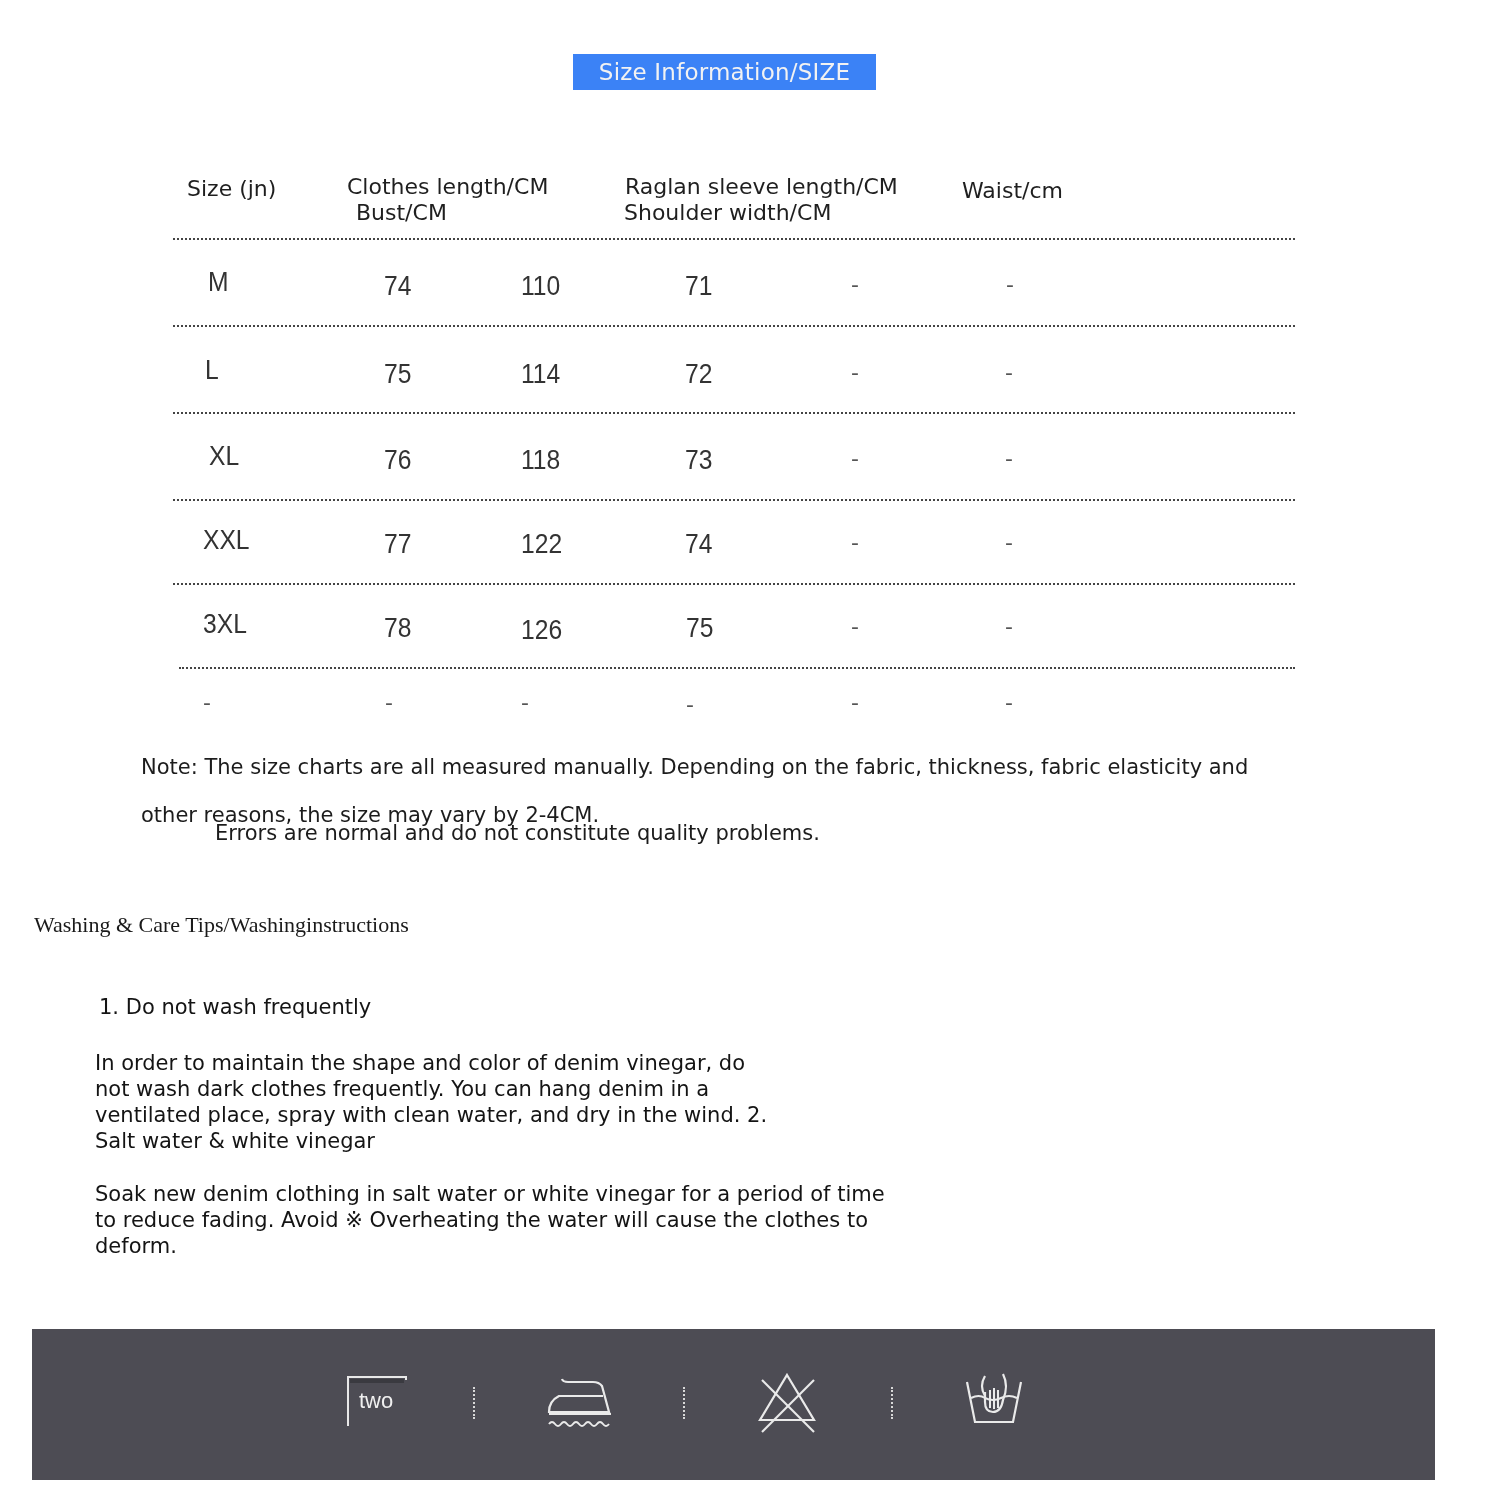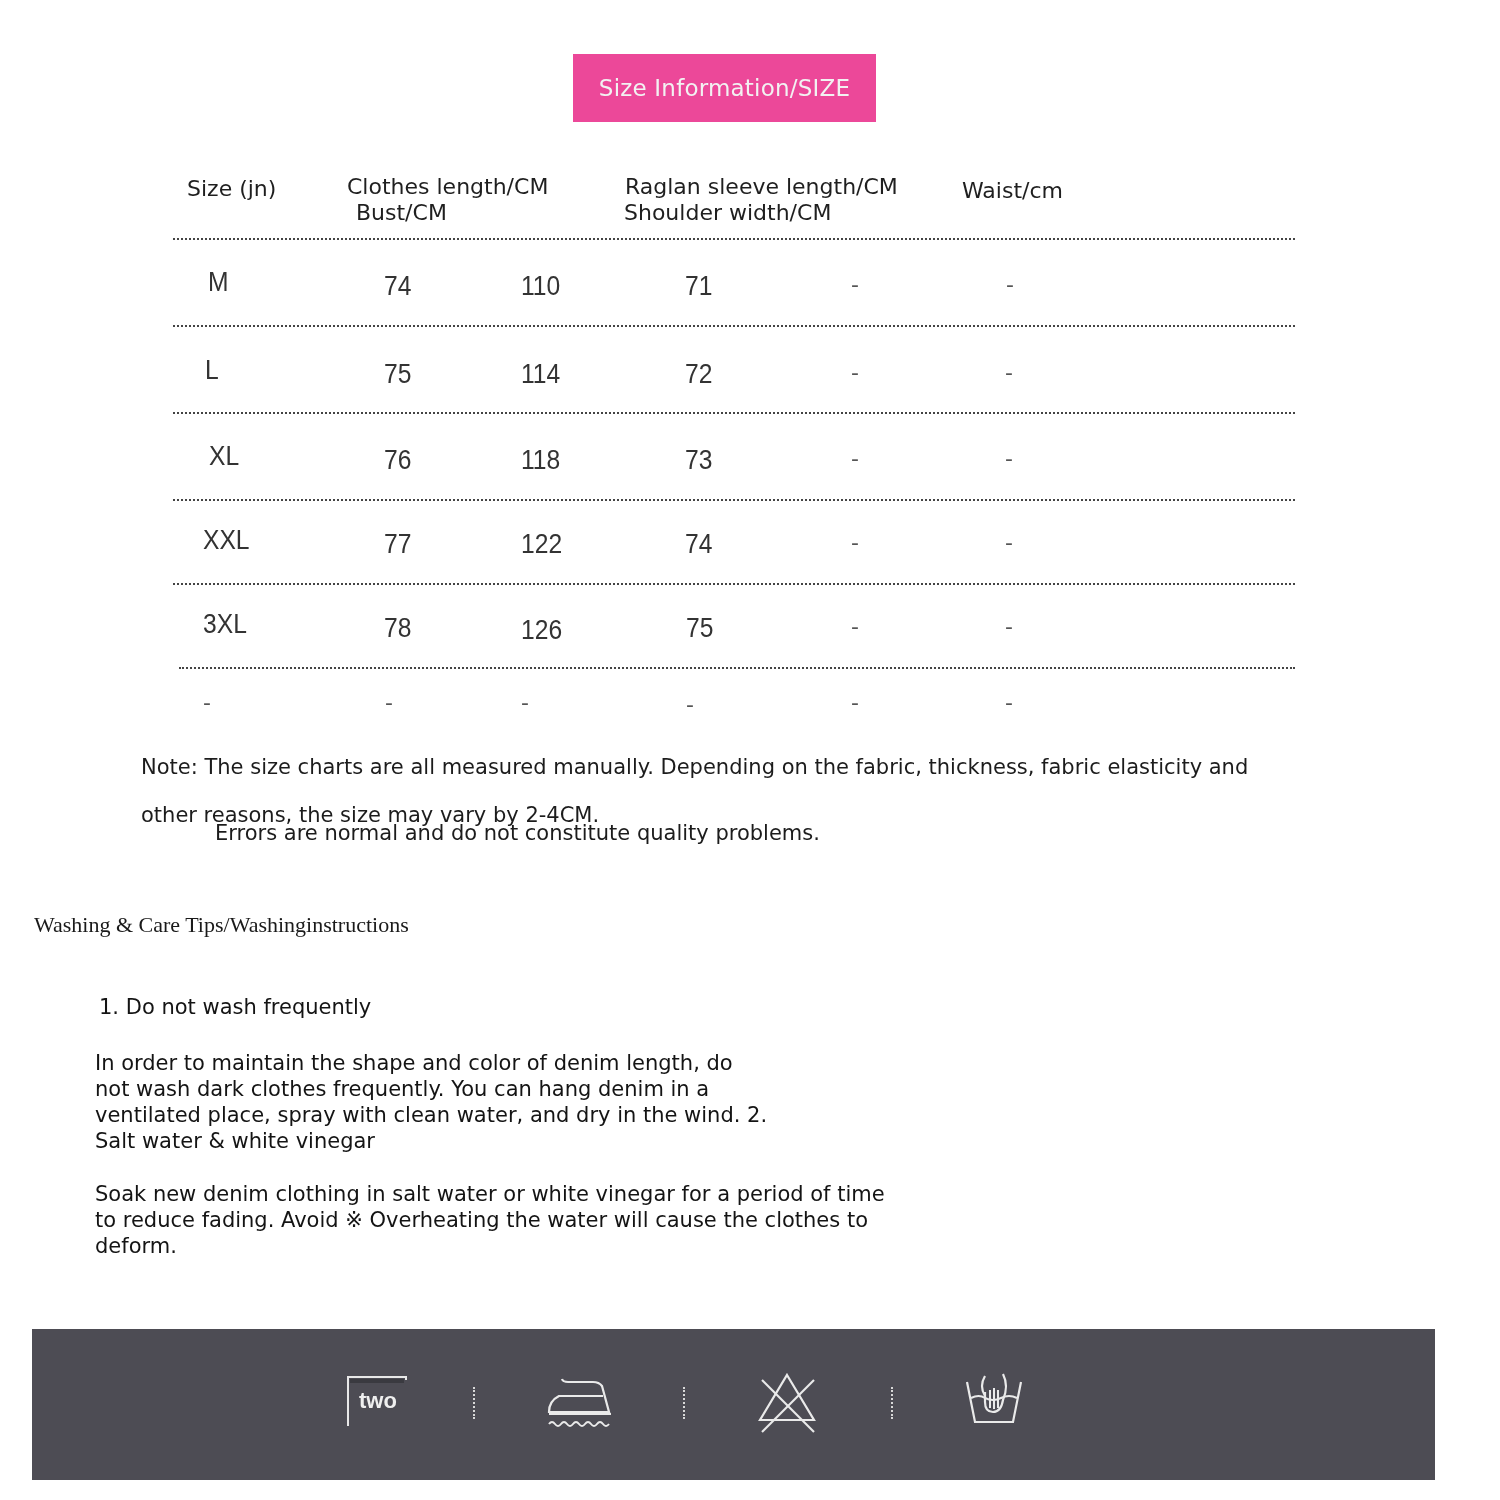--- a/index.html
+++ b/index.html
@@ -1,30 +1,30 @@
 <!DOCTYPE html>
 <html><head>
   <meta charset="utf-8">
   <style>
     html, body { margin: 0; padding: 0; background: #ffffff; }
     body { width: 1500px; height: 1500px; position: relative; overflow: hidden;
            font-family: "DejaVu Sans", sans-serif; color: #1a1a1a; }
-    .title-badge { position: absolute; left: 573px; top: 54px; width: 303px; height: 68px;
-                   background: #ec4899; color: #f2f2f2; font-size: 23px;
+    .title-badge { position: absolute; left: 573px; top: 54px; width: 303px; height: 36px;
+                   background: #3b82f6; color: #f2f2f2; font-size: 23px;
                    display: flex; align-items: center; justify-content: center; letter-spacing: 0.2px; }
     .hdr { position: absolute; font-size: 22px; line-height: 26px; color: #1f1f1f; }
     .dash { position: absolute; height: 0; border-top: 2px dotted #444; }
     .cell { position: absolute; font-family: "Liberation Sans", sans-serif; font-size: 28px;
             color: #333; transform: scaleX(0.88); transform-origin: left center; }
     .dashcell { position: absolute; font-size: 22px; color: #555; }
     .note { position: absolute; font-size: 21px; line-height: 26px; color: #1c1c1c; margin-left: 35px; }
     .section-title { position: absolute; left: 34px; top: 912px; font-size: 22px; color: #1a1a1a; font-family: Liberation Serif, serif; }
     .para { position: absolute; font-size: 21px; line-height: 26px; color: #141414; }
     .care-bar { position: absolute; left: 32px; top: 1329px; width: 1403px; height: 151px; background: #4d4c54; }
-    .care-icon { position: absolute; font-weight: bold; }
+    .care-icon { position: absolute; }
     .sep { position: absolute; width: 0; height: 32px; border-left: 2px dotted #d8d8d8; top: 1387px; }
   </style>
 </head>
 <body>
 
 <div class="title-badge">
   <span>Size Information/SIZE</span>
 </div>
 
 <div>
@@ -98,21 +98,21 @@
 </div>
 
 <div class="note" style="left:106px; top:754px;">Note: The size charts are all measured manually. Depending on the fabric, thickness, fabric elasticity and</div>
 <div class="note" style="left:106px; top:802px;">other reasons, the size may vary by 2-4CM.</div>
 <div class="note" style="left:180px; top:820px;">Errors are normal and do not constitute quality problems.</div>
 
 <div class="section-title">Washing &amp; Care Tips/Washinginstructions</div>
 <div class="para" style="left:99px; top:994px;">1. Do not wash frequently</div>
 
 <div>
-  <div class="para" style="left:95px; top:1050px;">In order to maintain the shape and color of denim length, do</div>
+  <div class="para" style="left:95px; top:1050px;">In order to maintain the shape and color of denim vinegar, do</div>
   <div class="para" style="left:95px; top:1076px;">not wash dark clothes frequently. You can hang denim in a</div>
   <div class="para" style="left:95px; top:1102px;">ventilated place, spray with clean water, and dry in the wind. 2.</div>
   <div class="para" style="left:95px; top:1128px;">Salt water &amp; white vinegar</div>
 </div>
 
 <div>
   <div class="para" style="left:95px; top:1181px;">Soak new denim clothing in salt water or white vinegar for a period of time</div>
   <div class="para" style="left:95px; top:1207px;">to reduce fading. Avoid ※ Overheating the water will cause the clothes to</div>
   <div class="para" style="left:95px; top:1233px;">deform.</div>
 </div>

